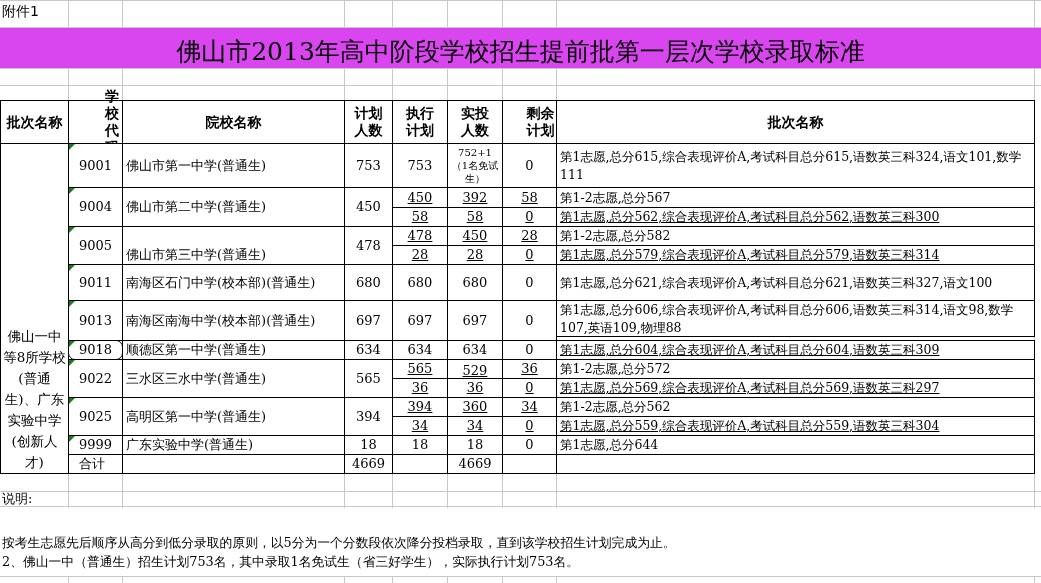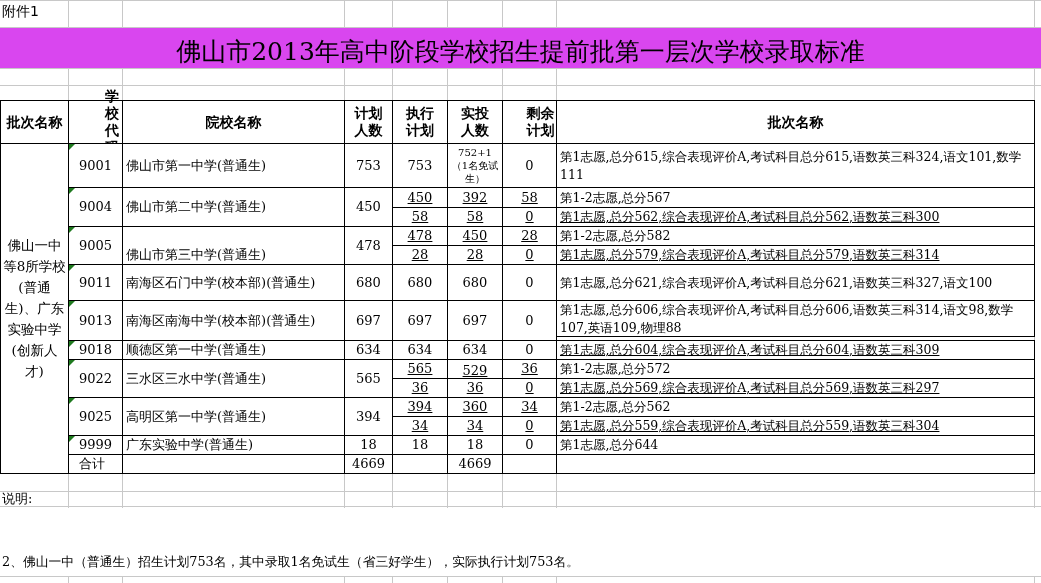--- a/index.html
+++ b/index.html
@@ -57,21 +57,21 @@
 人数</div>
   <div class="cell b hdr" style="left:392px;top:100px;width:56px;height:44px;white-space:pre-line;">执行
 计划</div>
   <div class="cell b hdr" style="left:447px;top:100px;width:56px;height:44px;white-space:pre-line;">实投
 人数</div>
   <div class="cell b hdr" style="left:502px;top:100px;width:77px;height:44px;white-space:pre-line;">剩余
 计划</div>
   <div class="cell b hdr" style="left:556px;top:100px;width:479px;height:44px;">批次名称</div>
 </div>
 
-<div class="cell b" style="left:0;top:143px;width:69px;height:331px;padding:0 2px;font-size:13.5px;line-height:21px;">
+<div class="cell b" style="left:0;top:143px;width:69px;height:331px;padding:0 2px;font-size:13.5px;line-height:21px;align-items:flex-end;">
   <span>佛山一中等8所学校(普通生)、广东实验中学(创新人才)</span>
 </div>
 
 <div>
   <div class="cell b" style="left:68px;top:143px;width:55px;height:45px;">
       <span>9001</span>
     </div>
   <div class="tri" style="left:69px;top:144px;"></div>
   <div class="cell b left" style="left:122px;top:143px;width:227px;height:45px;align-items:center;">
       <span>佛山市第一中学(普通生)</span>
@@ -211,21 +211,21 @@
     </div>
   <div class="cell b" style="left:502px;top:300px;width:55px;height:41px;">
       <span>0</span>
     </div>
   <div class="cell b left crit" style="left:556px;top:300px;width:479px;height:37px;">
       <span>第1志愿,总分606,综合表现评价A,考试科目总分606,语数英三科314,语文98,数学107,英语109,物理88</span>
     </div>
 </div>
 
 <div>
-  <div class="cell b" style="left:68px;top:340px;width:55px;height:20px;">
+  <div class="cell b" style="left:68px;top:340px;width:55px;height:20px;border-radius:7px;">
       <span>9018</span>
     </div>
   <div class="tri" style="left:69px;top:341px;"></div>
   <div class="cell b left" style="left:122px;top:340px;width:223px;height:20px;">
       <span>顺德区第一中学(普通生)</span>
     </div>
   <div class="cell b" style="left:344px;top:340px;width:49px;height:20px;">
       <span>634</span>
     </div>
   <div class="cell b" style="left:392px;top:340px;width:56px;height:20px;">
@@ -352,14 +352,15 @@
   <div class="cell b" style="left:392px;top:454px;width:56px;height:20px;"></div>
   <div class="cell b" style="left:447px;top:454px;width:56px;height:20px;">
       <span>4669</span>
     </div>
   <div class="cell b" style="left:502px;top:454px;width:55px;height:20px;"></div>
   <div class="cell b" style="left:556px;top:454px;width:479px;height:20px;"></div>
 </div>
 
 <div class="note" style="top:490px;background:transparent;">说明:</div>
 <div style="position:absolute;left:0;top:508px;width:1041px;height:68px;background:#fff;">
+  <div class="note" style="top:26px;font-size:12.8px;">按考生志愿先后顺序从高分到低分录取的原则，以5分为一个分数段依次降分投档录取，直到该学校招生计划完成为止。</div>
   <div class="note" style="top:45px;font-size:12.8px;">2、佛山一中（普通生）招生计划753名，其中录取1名免试生（省三好学生），实际执行计划753名。</div>
 </div>
 
 </body></html>

